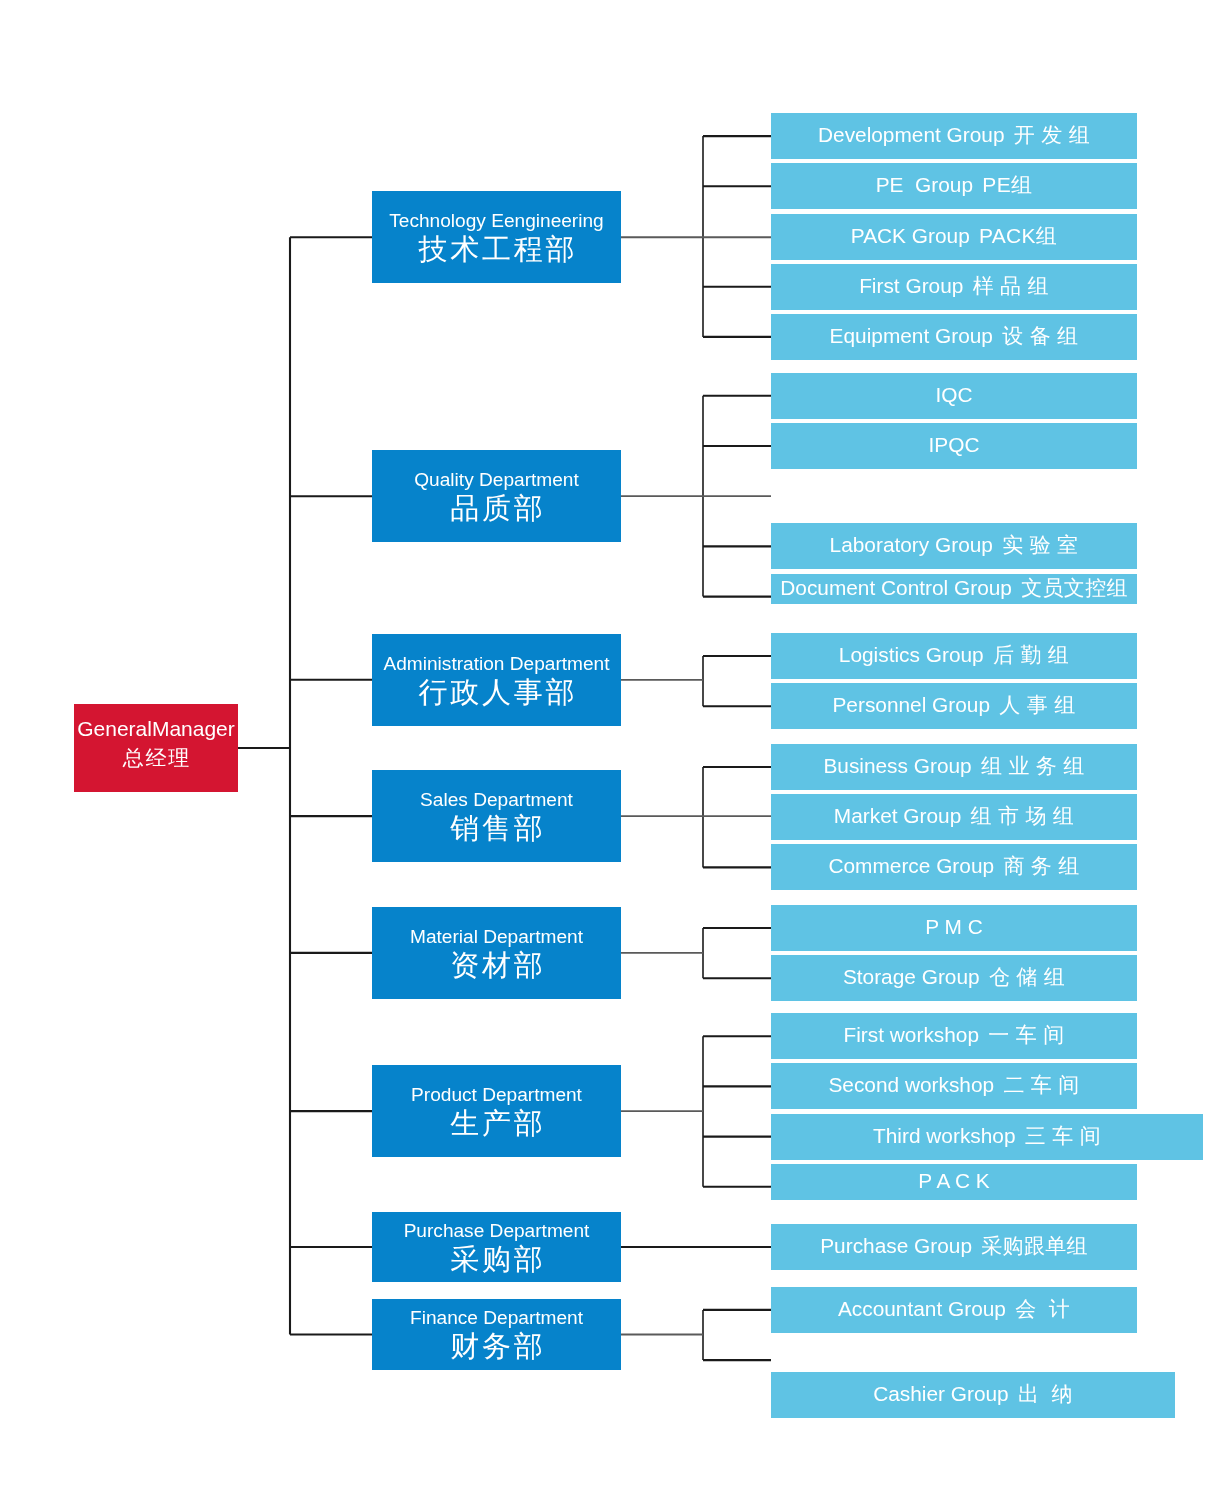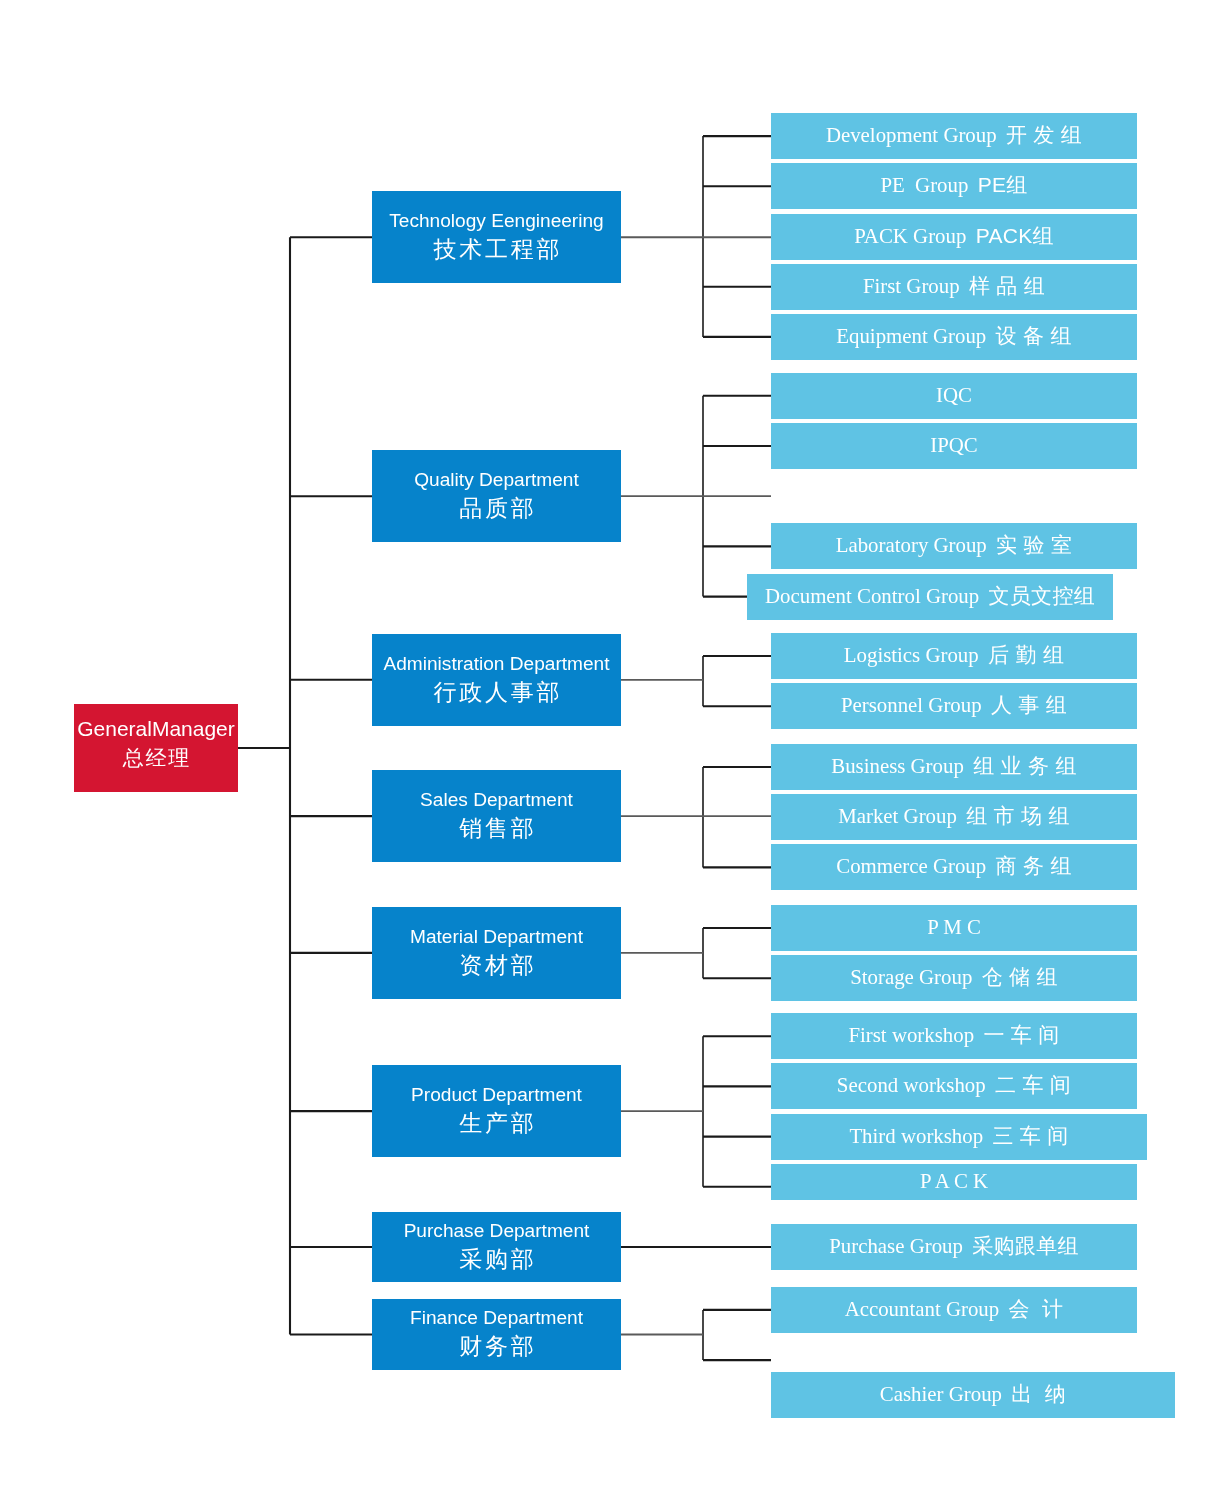--- a/index.html
+++ b/index.html
@@ -17,25 +17,25 @@
   .node .en,.node .cn{display:block;white-space:pre;}
 
   .root{background:#d41531;}
   .root .lines{margin-top:-7px;}
   .root .en{font-size:21px;line-height:26px;}
   .root .cn{font-size:21px;line-height:31px;letter-spacing:1.8px;text-indent:1.8px;}
 
   .dept{background:#0683cb;}
   .dept .lines{margin-top:-5px;}
   .dept .en{font-size:19.1px;line-height:27px;transform:translateY(0.6px);}
-  .dept .cn{font-size:23px;line-height:30px;letter-spacing:2.7px;text-indent:2.7px;transform:translateY(1px);}
+  .dept .cn{font-size:29px;line-height:30px;letter-spacing:2.7px;text-indent:2.7px;transform:translateY(1px);}
 
   .grp{background:#5fc3e4;}
   .grp .en,.grp .cn{transform:translateY(-1.3px);}
-  .grp .en{font-size:20.85px;line-height:24px;font-family:Liberation Serif, serif;}
+  .grp .en{font-size:20.85px;line-height:24px;}
   .grp .cn{font-size:21px;line-height:24px;letter-spacing:0.3px;text-indent:0.3px;margin-left:9px;}
 </style>
 </head>
 <body>
 
 <div class="stage" title="Company Organization Chart">
 <svg class="wires" width="1228" height="1498" viewBox="0 0 1228 1498" aria-hidden="true">
   <path d="M 290.0 237.25 L 290.0 1334.5"></path>
   <path d="M 238.0 748.0 L 290.0 748.0"></path>
   <path d="M 290.0 237.25 L 372.0 237.25"></path>
@@ -123,21 +123,21 @@
 <div class="node grp" style="left:771.0px;top:372.8px;width:366.0px;height:46.0px">
   <span class="en">IQC</span>
 </div>
 <div class="node grp" style="left:771.0px;top:423.0px;width:366.0px;height:46.0px">
   <span class="en">IPQC</span>
 </div>
 <div class="node grp" style="left:771.0px;top:523.4px;width:366.0px;height:46.0px">
   <span class="en">Laboratory Group</span>
       <span class="cn">实 验 室</span>
 </div>
-<div class="node grp" style="left:747px;top:573.6px;width:366.0px;height:46.0px">
+<div class="node grp" style="left:771.0px;top:573.6px;width:366.0px;height:30px">
   <span class="en">Document Control Group</span>
       <span class="cn">文员文控组</span>
 </div>
 <div class="node dept" style="left:372.0px;top:633.7px;width:249.0px;height:92.2px">
   <div class="lines">
     <span class="en">Administration Department</span>
     <span class="cn">行政人事部</span>
   </div>
 </div>
 <div class="node grp" style="left:771.0px;top:633.0px;width:366.0px;height:46.0px">
@@ -186,21 +186,21 @@
   </div>
 </div>
 <div class="node grp" style="left:771.0px;top:1013.2px;width:366.0px;height:46.0px">
   <span class="en">First workshop</span>
       <span class="cn">一 车 间</span>
 </div>
 <div class="node grp" style="left:771.0px;top:1063.4px;width:366.0px;height:46.0px">
   <span class="en">Second workshop</span>
       <span class="cn">二 车 间</span>
 </div>
-<div class="node grp" style="left:771.0px;top:1113.6px;width:376px;height:46.0px">
+<div class="node grp" style="left:771.0px;top:1113.6px;width:432px;height:46.0px">
   <span class="en">Third workshop</span>
       <span class="cn">三 车 间</span>
 </div>
 <div class="node grp" style="left:771.0px;top:1163.8px;width:366.0px;height:36px">
   <span class="en">P A C K</span>
 </div>
 <div class="node dept" style="left:372.0px;top:1212.1px;width:249.0px;height:69.9px">
   <div class="lines">
     <span class="en">Purchase Department</span>
     <span class="cn">采购部</span>

